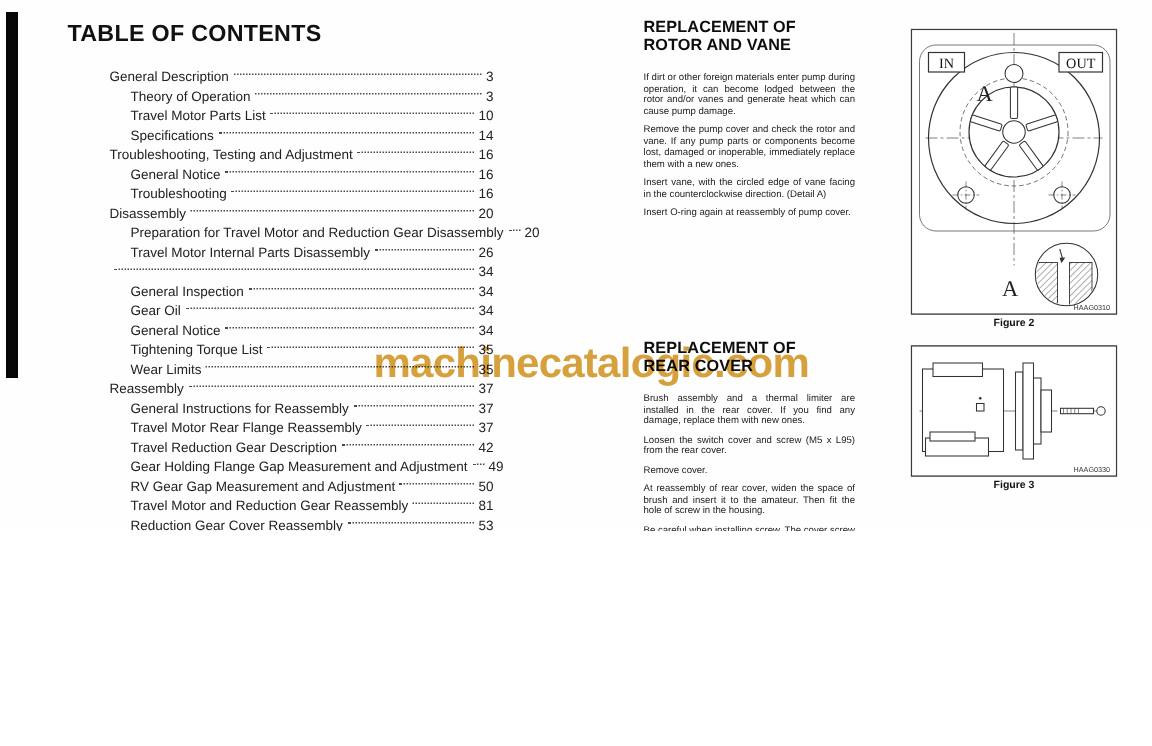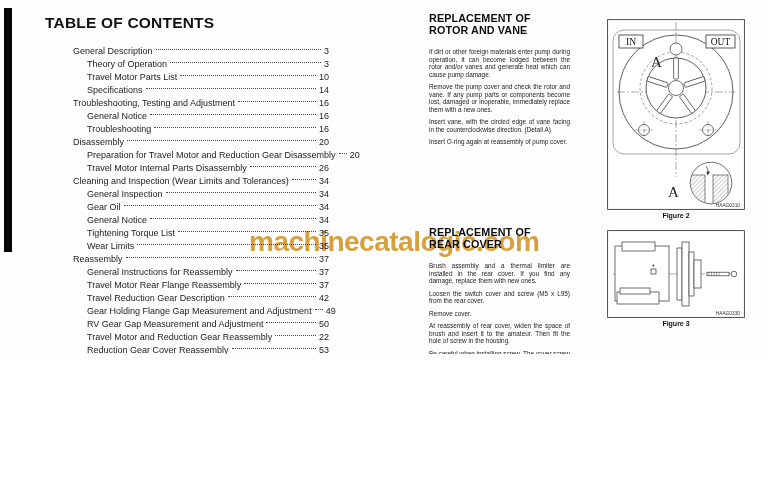--- a/index.html
+++ b/index.html
@@ -110,21 +110,20 @@
       </div>
 
 
       <div class="toc-row sub">
         <span class="toc-label">Travel Motor Internal Parts Disassembly</span>
         <span class="toc-leader"></span>
         <span class="toc-page">26</span>
       </div>
 
       <div class="toc-row">
-        <span class="toc-label">Cleaning and Inspection (Wear Limits and Tolerances)</span>
         <span class="toc-leader"></span>
         <span class="toc-page">34</span>
       </div>
 
       <div class="toc-row sub">
         <span class="toc-label">General Inspection</span>
         <span class="toc-leader"></span>
         <span class="toc-page">34</span>
       </div>
 
@@ -184,21 +183,21 @@
 
       <div class="toc-row sub">
         <span class="toc-label">RV Gear Gap Measurement and Adjustment</span>
         <span class="toc-leader"></span>
         <span class="toc-page">50</span>
       </div>
 
       <div class="toc-row sub">
         <span class="toc-label">Travel Motor and Reduction Gear Reassembly</span>
         <span class="toc-leader"></span>
-        <span class="toc-page">22</span>
+        <span class="toc-page">81</span>
       </div>
 
       <div class="toc-row sub">
         <span class="toc-label">Reduction Gear Cover Reassembly</span>
         <span class="toc-leader"></span>
         <span class="toc-page">53</span>
       </div>
     </div>
 
   <div class="footer f-left-doc">

